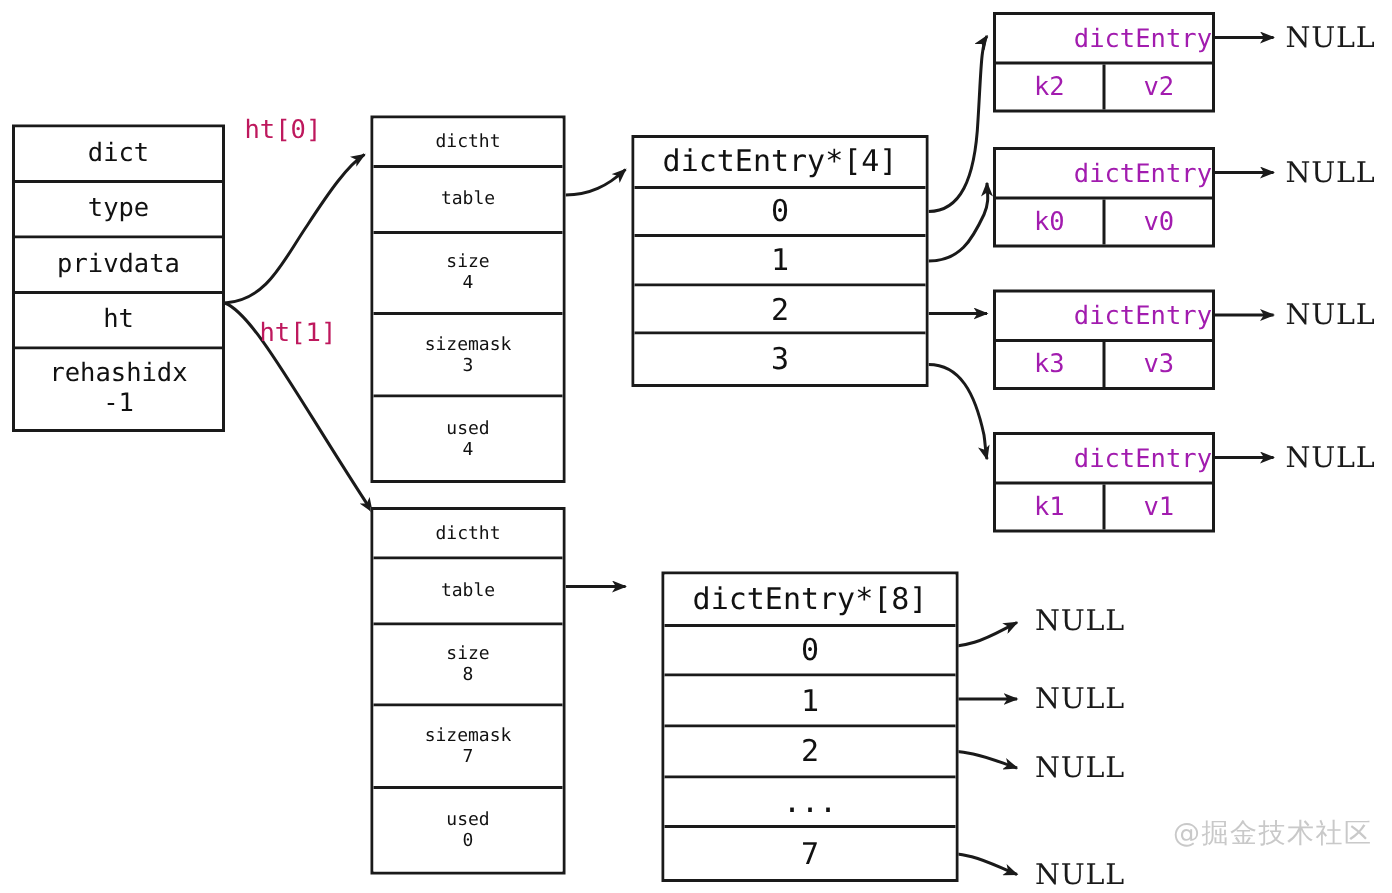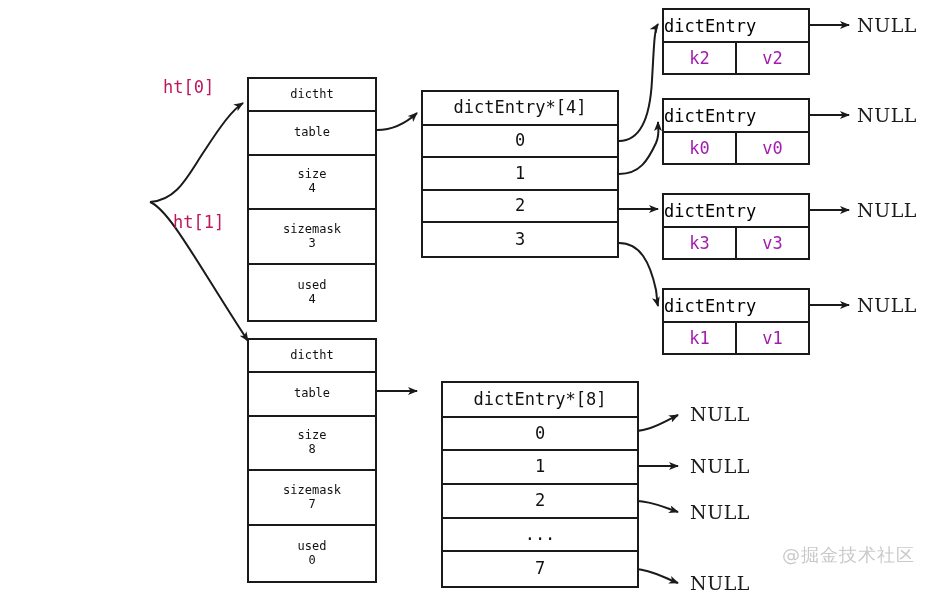--- a/index.html
+++ b/index.html
@@ -59,21 +59,21 @@
   .dictht { width: 130px; }
   .dictht .cell { font-size: 12px; }
   .dictht .h { height: 35px; }
   .dictht .t { height: 46px; }
   .dictht .f { height: 58px; }
   #dictht0 { left: 247px; top: 77px; height: 245px; }
   #dictht1 { left: 247px; top: 338px; height: 245px; }
 
   
   .table-box { width: 198px; }
-  .table-box .cell { font-size: 17px; }
+  .table-box .cell { font-size: 20px; }
   #table4 { left: 421px; top: 90px; height: 168px; }
   #table4 .hdr { height: 34px; }
   #table4 .slot { height: 33px; }
   #table8 { left: 441px; top: 381px; height: 207px; }
   #table8 .hdr { height: 35px; }
   #table8 .slot { height: 34px; }
 
   
   .entry {
     position: absolute;
@@ -84,23 +84,23 @@
     height: 67px;
     display: flex;
     flex-direction: column;
   }
   .entry .etitle {
     height: 33px;
     box-sizing: border-box;
     border-bottom: 2px solid #1a1a1a;
     display: flex;
     align-items: center;
-    justify-content: flex-start;
+    justify-content: flex-end;
     font-size: 17px;
-    color: #000000;
+    color: #a21caf;
   }
   .entry .kv {
     flex: 1;
     display: flex;
   }
   .entry .kv .k,
   .entry .kv .v {
     flex: 1;
     display: flex;
     align-items: center;
@@ -177,20 +177,38 @@
       <path d="M810,210 L849,210" marker-end="url(#ah)"></path>
       <path d="M810,305 L849,305" marker-end="url(#ah)"></path>
 
       <path d="M620,432 C650,432 660,424 678,415" marker-end="url(#ah)"></path>
       <path d="M620,466 L678,466" marker-end="url(#ah)"></path>
       <path d="M620,500 C650,500 660,506 678,512" marker-end="url(#ah)"></path>
       <path d="M620,568 C650,568 660,576 678,583" marker-end="url(#ah)"></path>
     </g>
   </svg>
 
+  <div class="box" id="dict-struct">
+    <div class="cell r0">
+      <span>dict</span>
+    </div>
+    <div class="cell r1">
+      <span>type</span>
+    </div>
+    <div class="cell r2">
+      <span>privdata</span>
+    </div>
+    <div class="cell r3">
+      <span>ht</span>
+    </div>
+    <div class="cell r4">
+      <span>rehashidx</span>
+      <span class="val">-1</span>
+    </div>
+  </div>
 
   <div class="ht-label" id="ht0-label">ht[0]</div>
   <div class="ht-label" id="ht1-label">ht[1]</div>
 
   <div class="box dictht" id="dictht0">
     <div class="cell h">
       <span>dictht</span>
     </div>
     <div class="cell t">
       <span>table</span>

